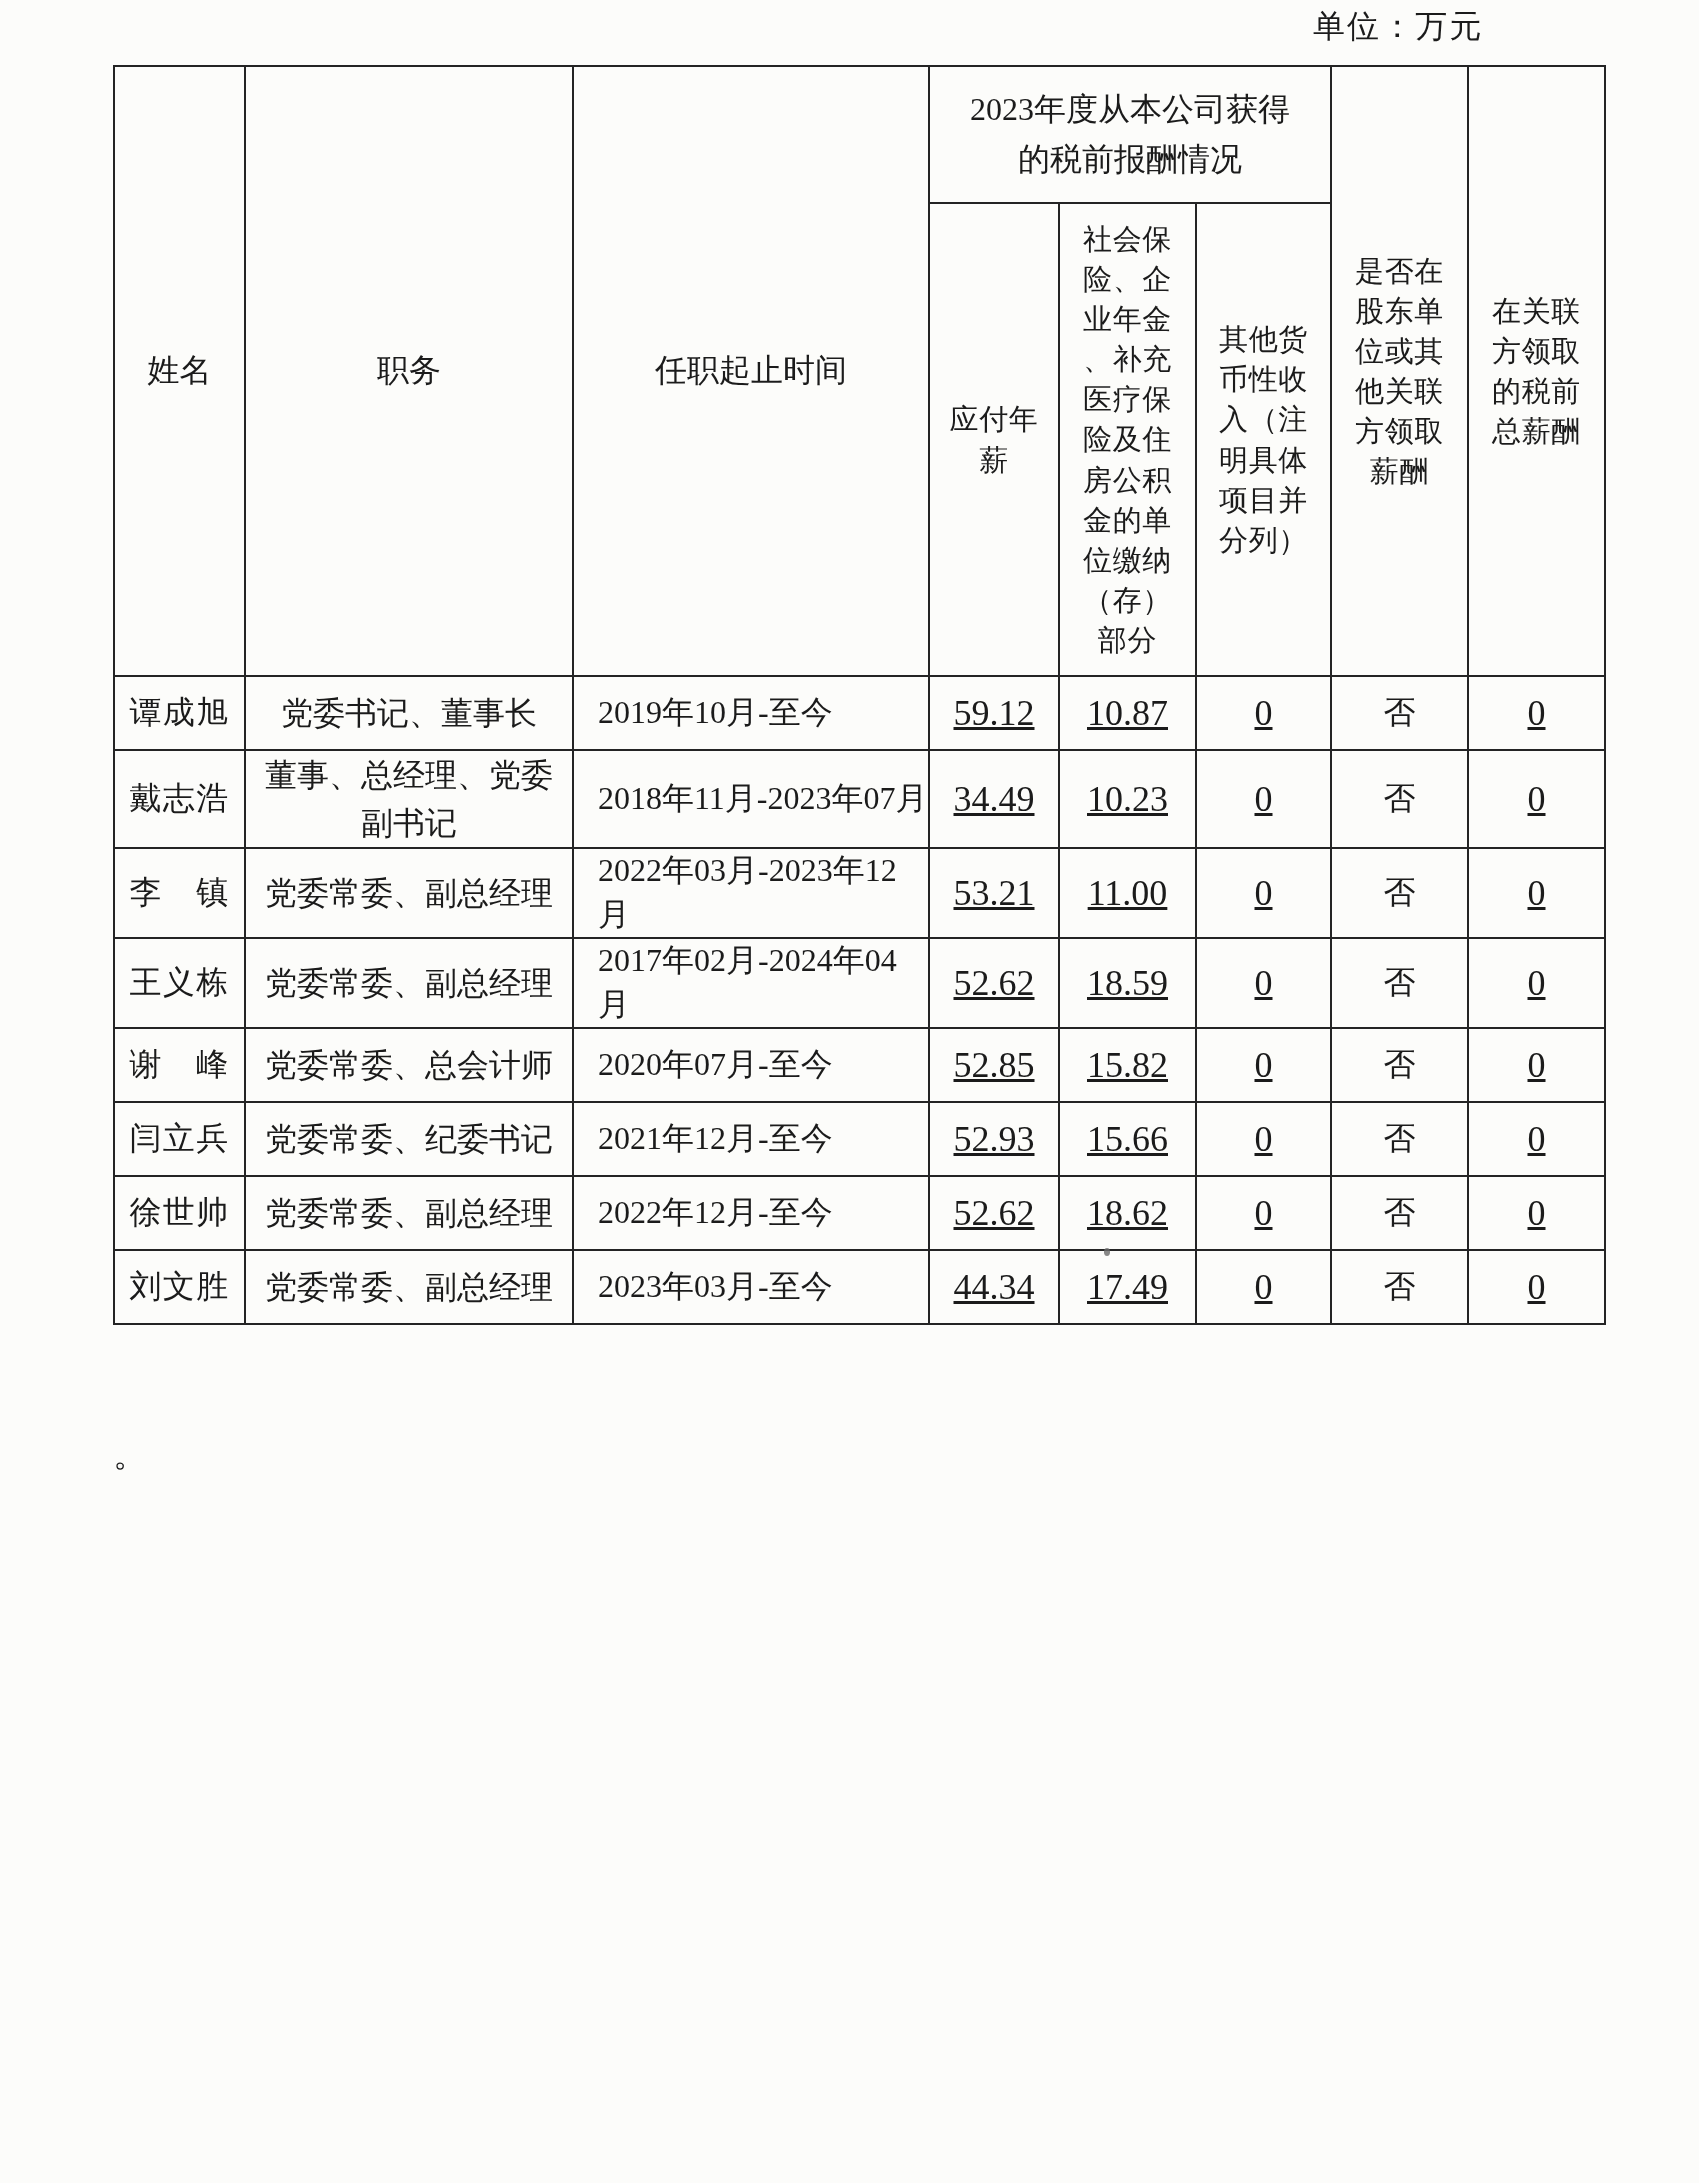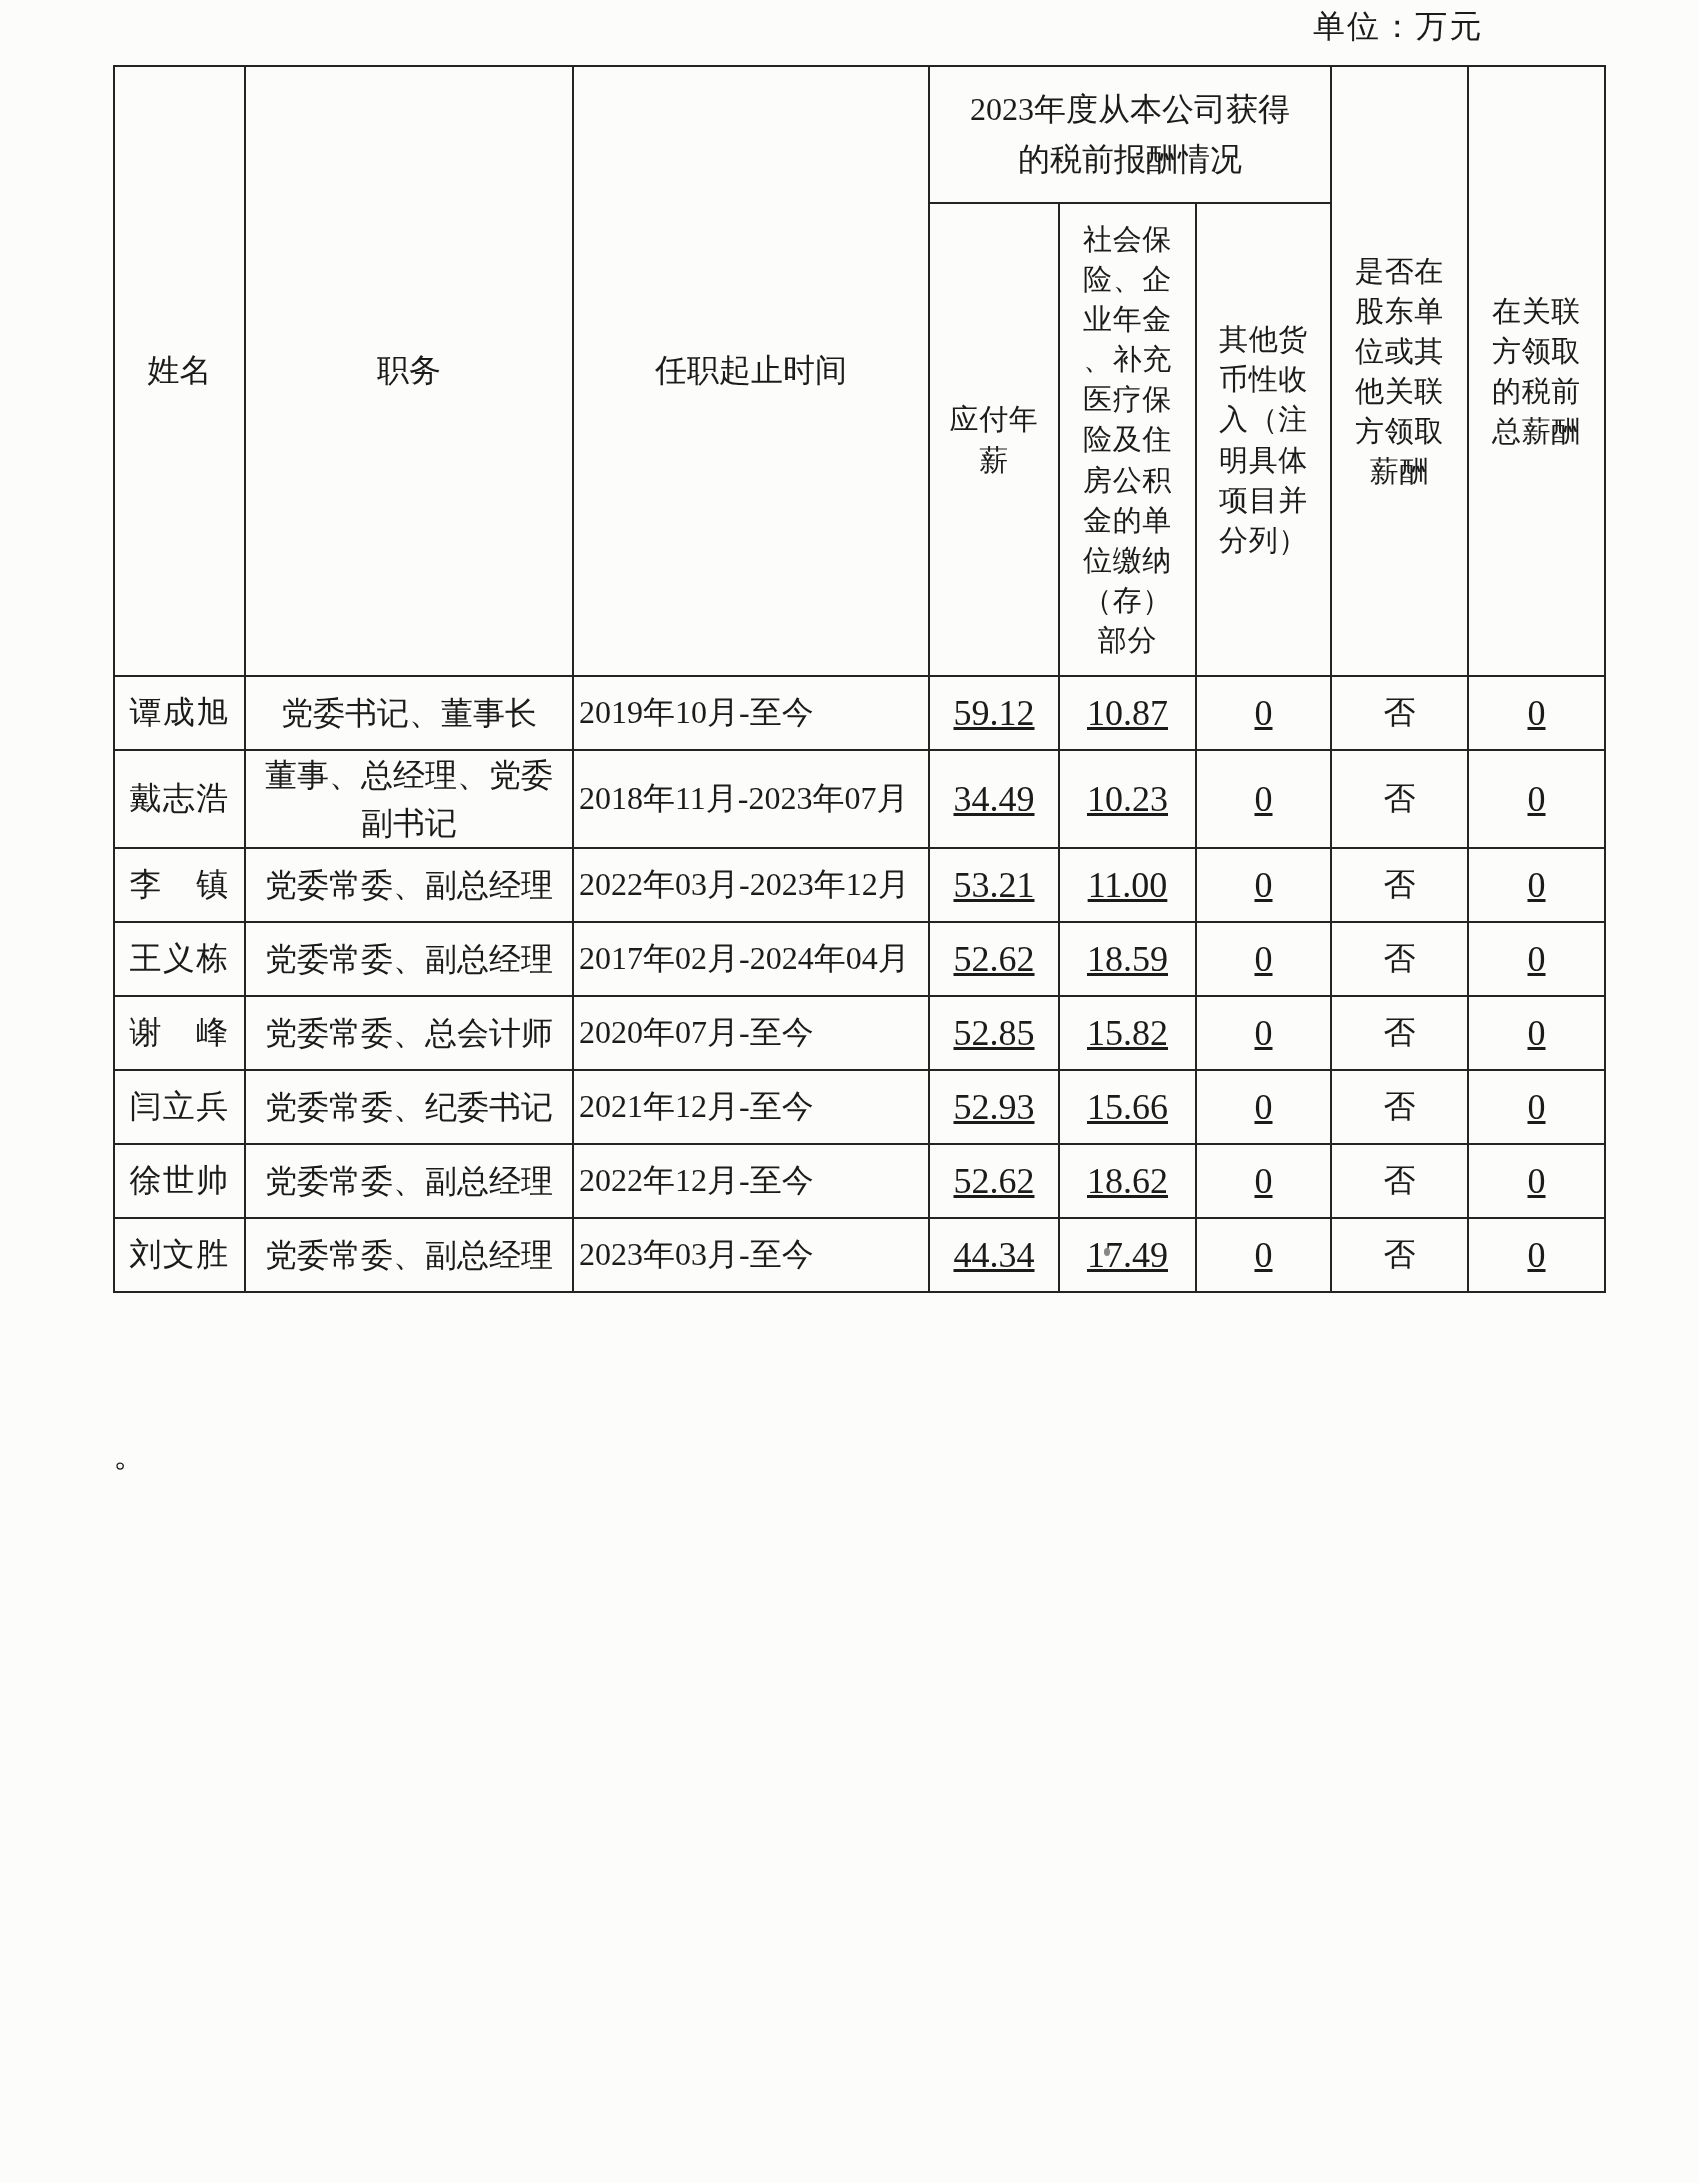--- a/index.html
+++ b/index.html
@@ -44,21 +44,21 @@
   .wrap-cell {
     font-size: 29px; line-height: 1.38; letter-spacing: 0.7px;
     padding: 0 18px;
     word-break: break-all; line-break: anywhere;
   }
   .pay-cell { padding: 0 12px; }
 
   .td-name   { font-size: 32px; letter-spacing: 1.4px; }
   .td-pos    { font-size: 32px; padding: 0 5.5px; line-height: 1.5;
                word-break: break-all; line-break: anywhere; }
-  .td-tenure { font-size: 32px; text-align: left; padding-left: 5px; }
+  .td-tenure { font-size: 32px; text-align: left; padding-left: 24px; }
   .td-num    { font-size: 36px; text-decoration: underline; }
   .td-flag   { font-size: 32px; }
 
   .note {
     position: absolute; left: 113px; top: 1429px; width: 1522px;
     font-size: 34px; line-height: 1.5; letter-spacing: 0.7px;
   }
   .note-line { display: block; }
 
   .scan-speck {

